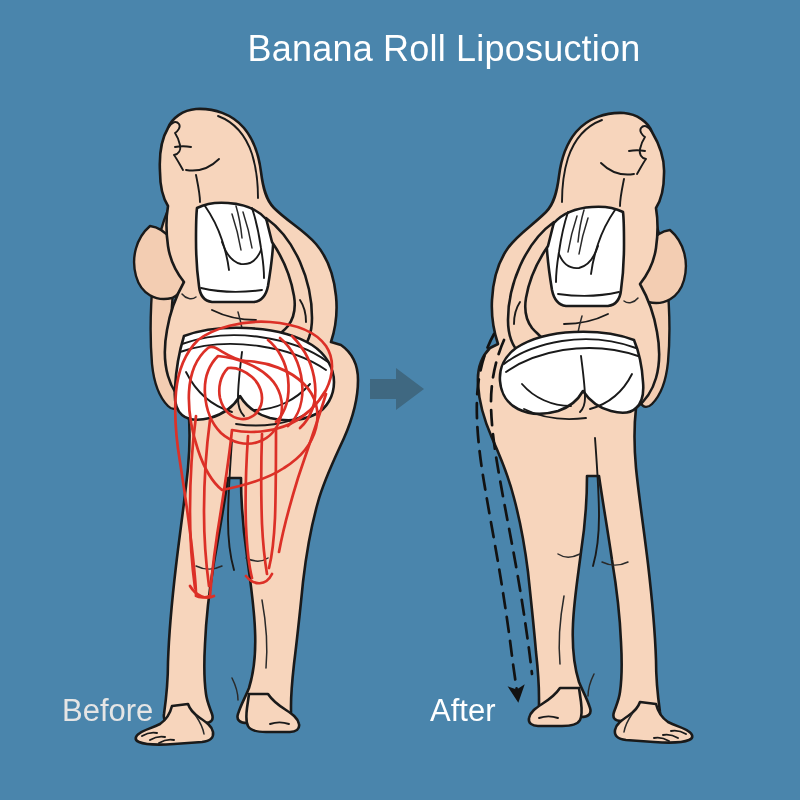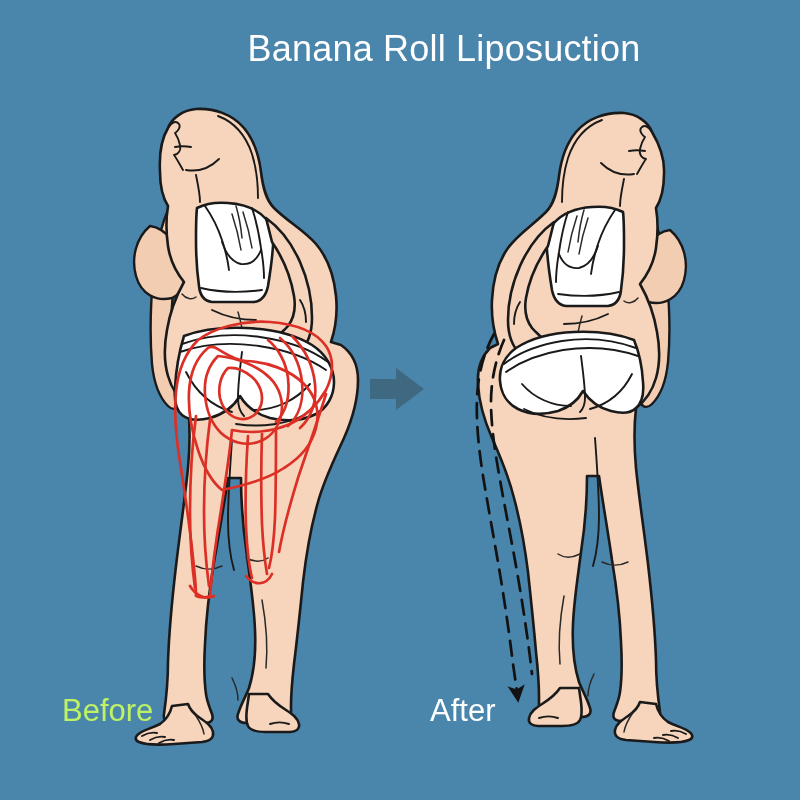--- a/index.html
+++ b/index.html
@@ -456,16 +456,16 @@
       <path class="dashline" d="M504,340
                C496,358 491,380 491,402
                C491,426 495,452 500,480
                C505,508 511,538 516,566
                C521,594 525,620 528,642
                C530,656 531,666 532,674" stroke="#1a1a1a"></path>
     </g>
 
   </svg>
 
-  <div class="caption" id="caption-before" style="color: #bef264;">Before</div>
+  <div class="caption" id="caption-before" style="color: #e5e5e5;">Before</div>
   <div class="caption" id="caption-after" style="color: #ffffff;">After</div>
 
 </div>
 
 </body></html>

